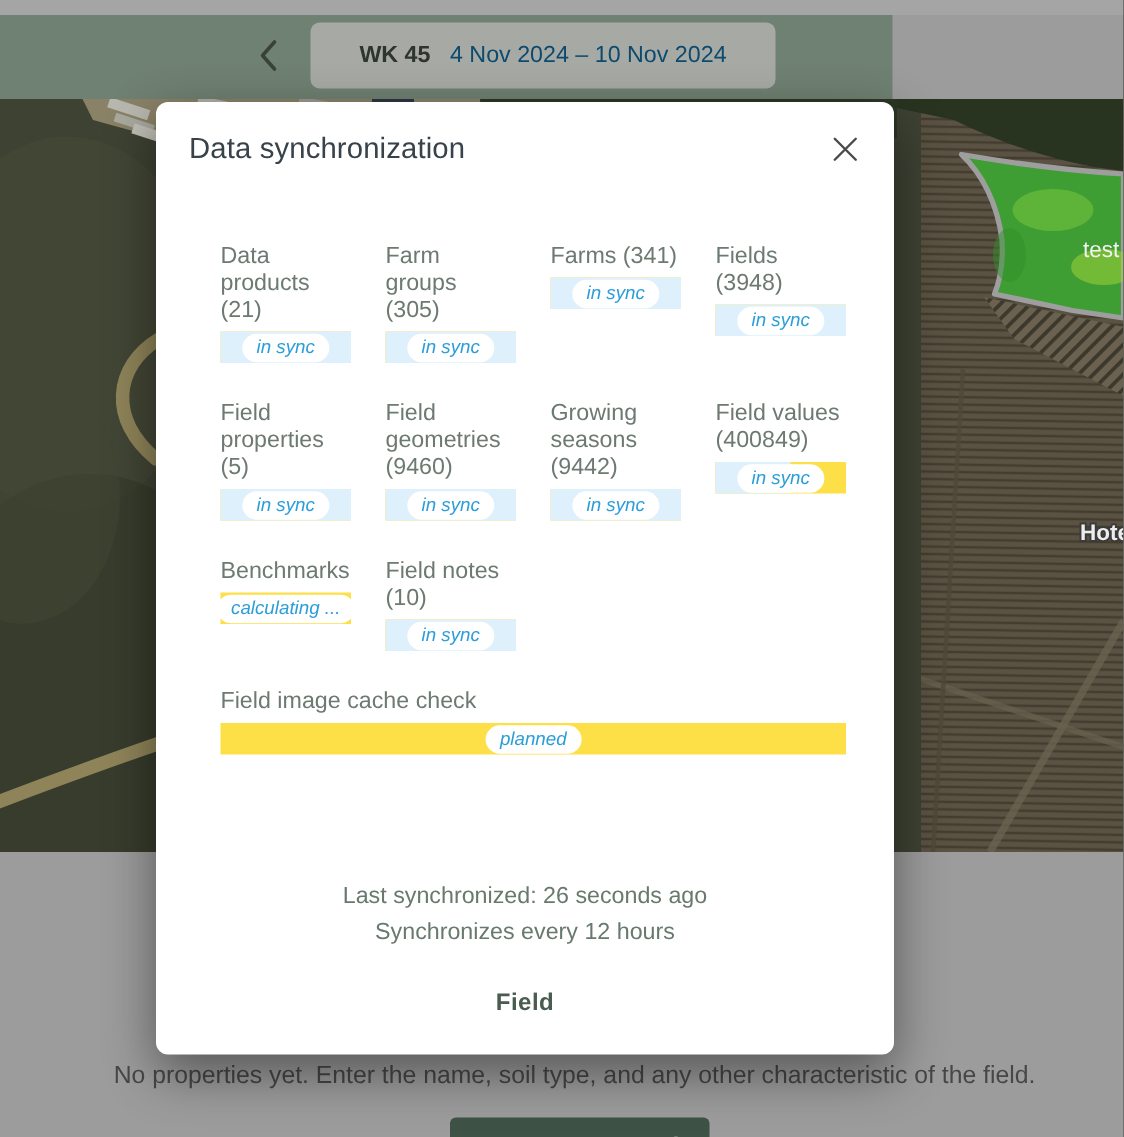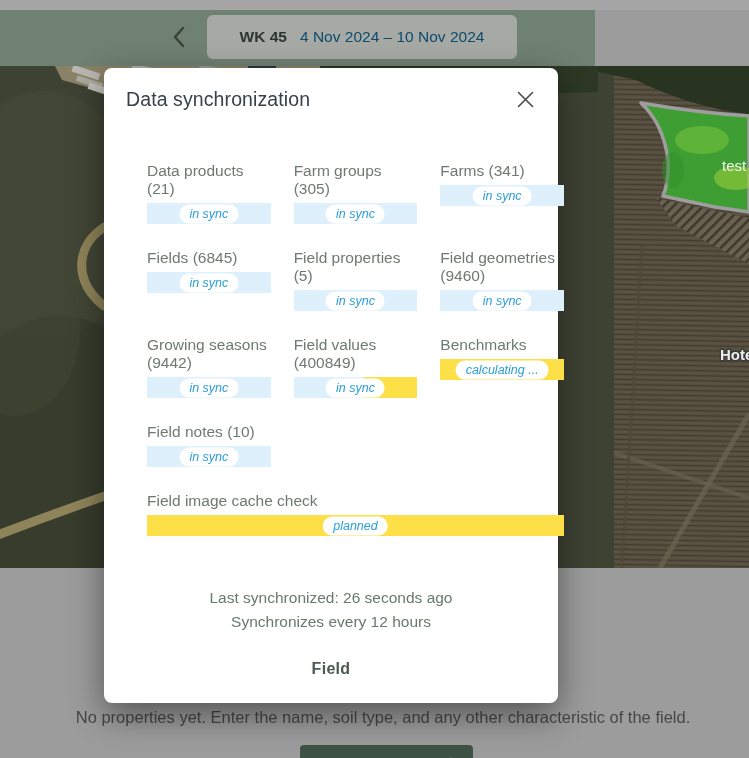--- a/index.html
+++ b/index.html
@@ -35,30 +35,30 @@
   .edit-props-btn {
     position:absolute; top:177px; left:300px; width:173px; height:38px;
     background:#3e5245; border:none; border-radius:4px; cursor:pointer;
     display:flex; align-items:center; justify-content:center; gap:9px;
     color:rgba(255,255,255,0.78); font-size:12.5px; font-weight:700; letter-spacing:0.8px;
     font-family:"Liberation Sans", sans-serif;
   }
   .edit-props-btn .pencil { font-size:14px; transform:translateY(-1px); }
   
   .modal {
-    position:absolute; left:104px; top:68px; width:454px; height:635px;
+    position:absolute; left:104px; top:68px; width:492px; height:635px;
     background:#ffffff; border-radius:8px; box-shadow:0 12px 34px rgba(0,0,0,0.45);
   }
   .modal-header { position:absolute; top:0; left:0; width:100%; padding:20px 22px 0 22px;
     display:flex; justify-content:space-between; align-items:flex-start; }
   .modal-title { font-size:19.5px; font-weight:500; color:#37424a; letter-spacing:0.1px; }
   .close-btn { background:none; border:none; cursor:pointer; padding:2px; margin-top:1px; }
   .sync-grid {
     position:absolute; top:94px; left:43px; width:417px;
-    display:grid; grid-template-columns:1fr 1fr 1fr; column-gap:23px; row-gap:25px;
+    display:grid; grid-template-columns:1fr 1fr 1fr 1fr; column-gap:23px; row-gap:25px;
   }
   .sync-item.wide { grid-column:1 / -1; }
   .sync-label { font-size:15.5px; color:#6d7a71; line-height:18px; margin-bottom:5px; }
   .sync-bar { position:relative; height:21px; background:#fde047; overflow:visible;font-style:italic; }
   .sync-fill { position:absolute; left:0; top:0; bottom:0; background:#def0fb; }
   .sync-badge {
     position:absolute; left:50%; top:50%; transform:translate(-50%,-50%);
     background:#ffffff; border-radius:10px; padding:2.5px 10px;
     font-size:12.5px; color:#2b9ed9; white-space:nowrap; line-height:14px;
   }
@@ -180,21 +180,21 @@
           </div>
         </div>
         <div class="sync-item">
           <div class="sync-label">Farms (341)</div>
           <div class="sync-bar">
             <div class="sync-fill" style="width: 100%;"></div>
             <span class="sync-badge">in sync</span>
           </div>
         </div>
         <div class="sync-item">
-          <div class="sync-label">Fields (6845)</div>
+          <div class="sync-label">Fields (3948)</div>
           <div class="sync-bar">
             <div class="sync-fill" style="width: 100%;"></div>
             <span class="sync-badge">in sync</span>
           </div>
         </div>
         <div class="sync-item">
           <div class="sync-label">Field properties (5)</div>
           <div class="sync-bar">
             <div class="sync-fill" style="width: 100%;"></div>
             <span class="sync-badge">in sync</span>

